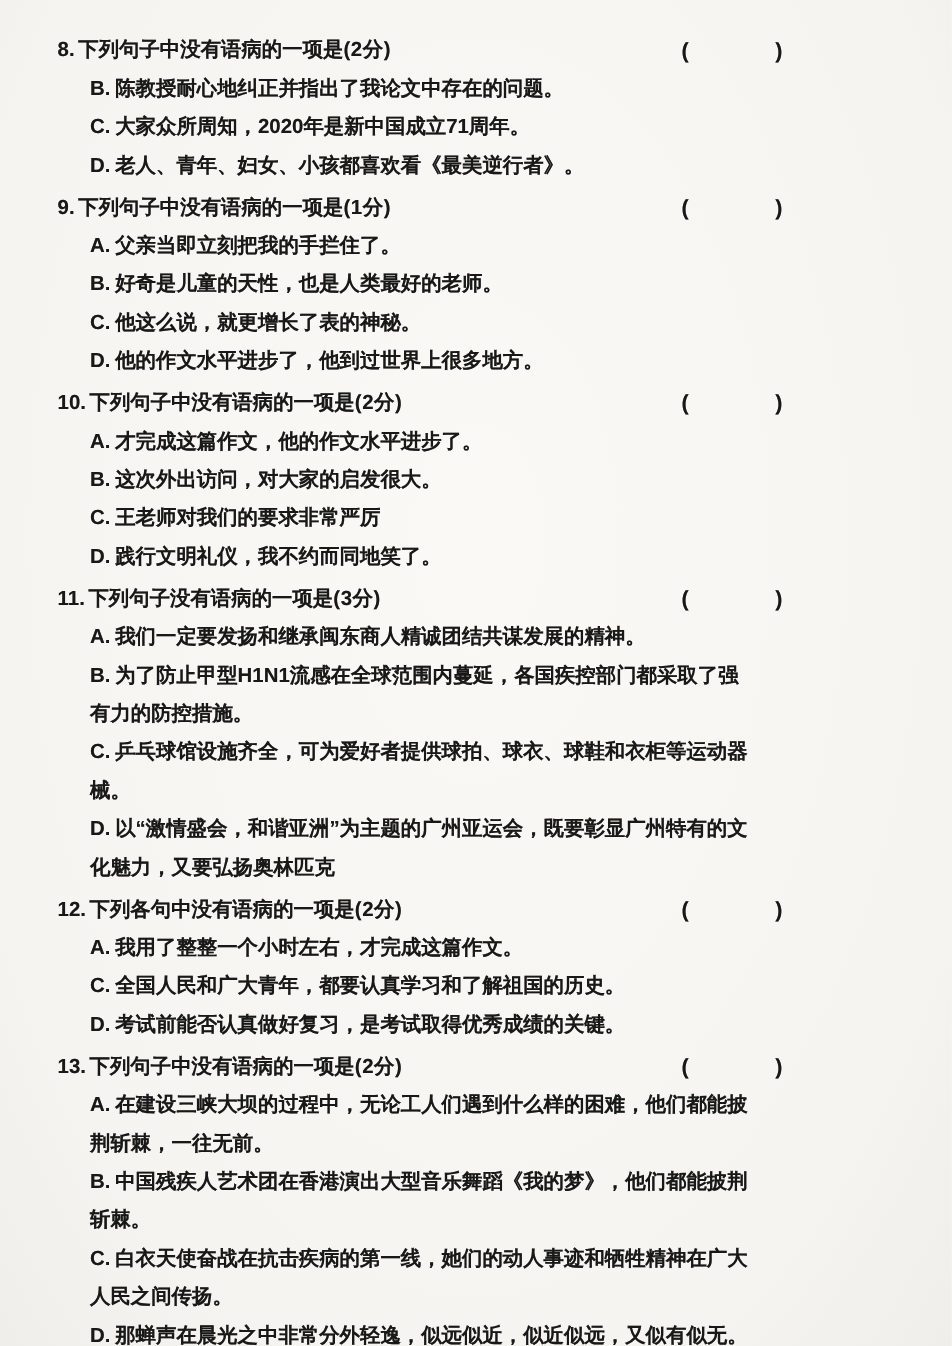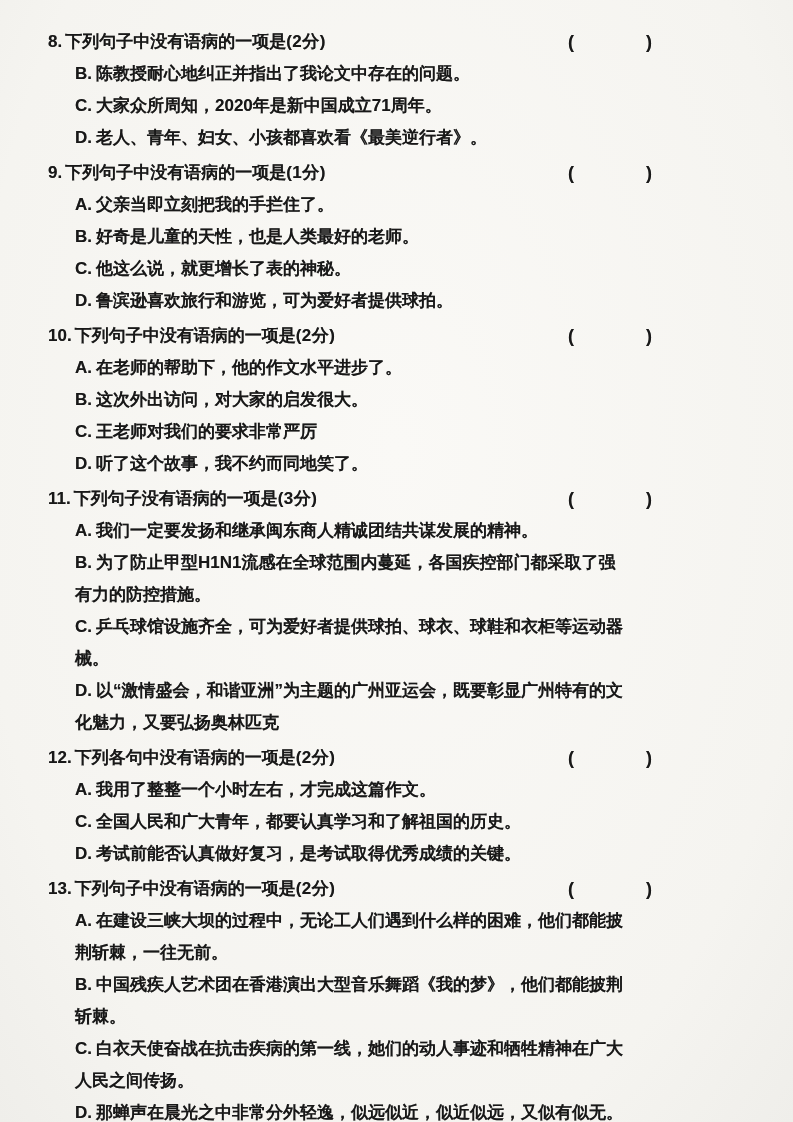--- a/index.html
+++ b/index.html
@@ -76,35 +76,35 @@
     <div class="q-header">
       <span class="q-num">9.</span><span class="q-title">下列句子中没有语病的一项是</span><span class="q-points">(1分)</span>
       <span class="answer-bracket">
           <span>(</span>
           <span>)</span>
         </span>
     </div>
     <div class="option"><span class="opt-label">A.</span><span class="opt-text">父亲当即立刻把我的手拦住了。</span></div>
     <div class="option"><span class="opt-label">B.</span><span class="opt-text">好奇是儿童的天性，也是人类最好的老师。</span></div>
     <div class="option"><span class="opt-label">C.</span><span class="opt-text">他这么说，就更增长了表的神秘。</span></div>
-    <div class="option"><span class="opt-label">D.</span><span class="opt-text">鲁滨逊喜欢旅行和游览，可为爱好者提供球拍。</span></div>
+    <div class="option"><span class="opt-label">D.</span><span class="opt-text">他的作文水平进步了，他到过世界上很多地方。</span></div>
   </section>
 
   <section class="question">
     <div class="q-header">
       <span class="q-num">10.</span><span class="q-title">下列句子中没有语病的一项是</span><span class="q-points">(2分)</span>
       <span class="answer-bracket">
           <span>(</span>
           <span>)</span>
         </span>
     </div>
-    <div class="option"><span class="opt-label">A.</span><span class="opt-text">在老师的帮助下，他的作文水平进步了。</span></div>
+    <div class="option"><span class="opt-label">A.</span><span class="opt-text">才完成这篇作文，他的作文水平进步了。</span></div>
     <div class="option"><span class="opt-label">B.</span><span class="opt-text">这次外出访问，对大家的启发很大。</span></div>
     <div class="option"><span class="opt-label">C.</span><span class="opt-text">王老师对我们的要求非常严厉</span></div>
-    <div class="option"><span class="opt-label">D.</span><span class="opt-text">听了这个故事，我不约而同地笑了。</span></div>
+    <div class="option"><span class="opt-label">D.</span><span class="opt-text">践行文明礼仪，我不约而同地笑了。</span></div>
   </section>
 
   <section class="question">
     <div class="q-header">
       <span class="q-num">11.</span><span class="q-title">下列句子没有语病的一项是</span><span class="q-points">(3分)</span>
       <span class="answer-bracket">
           <span>(</span>
           <span>)</span>
         </span>
     </div>

